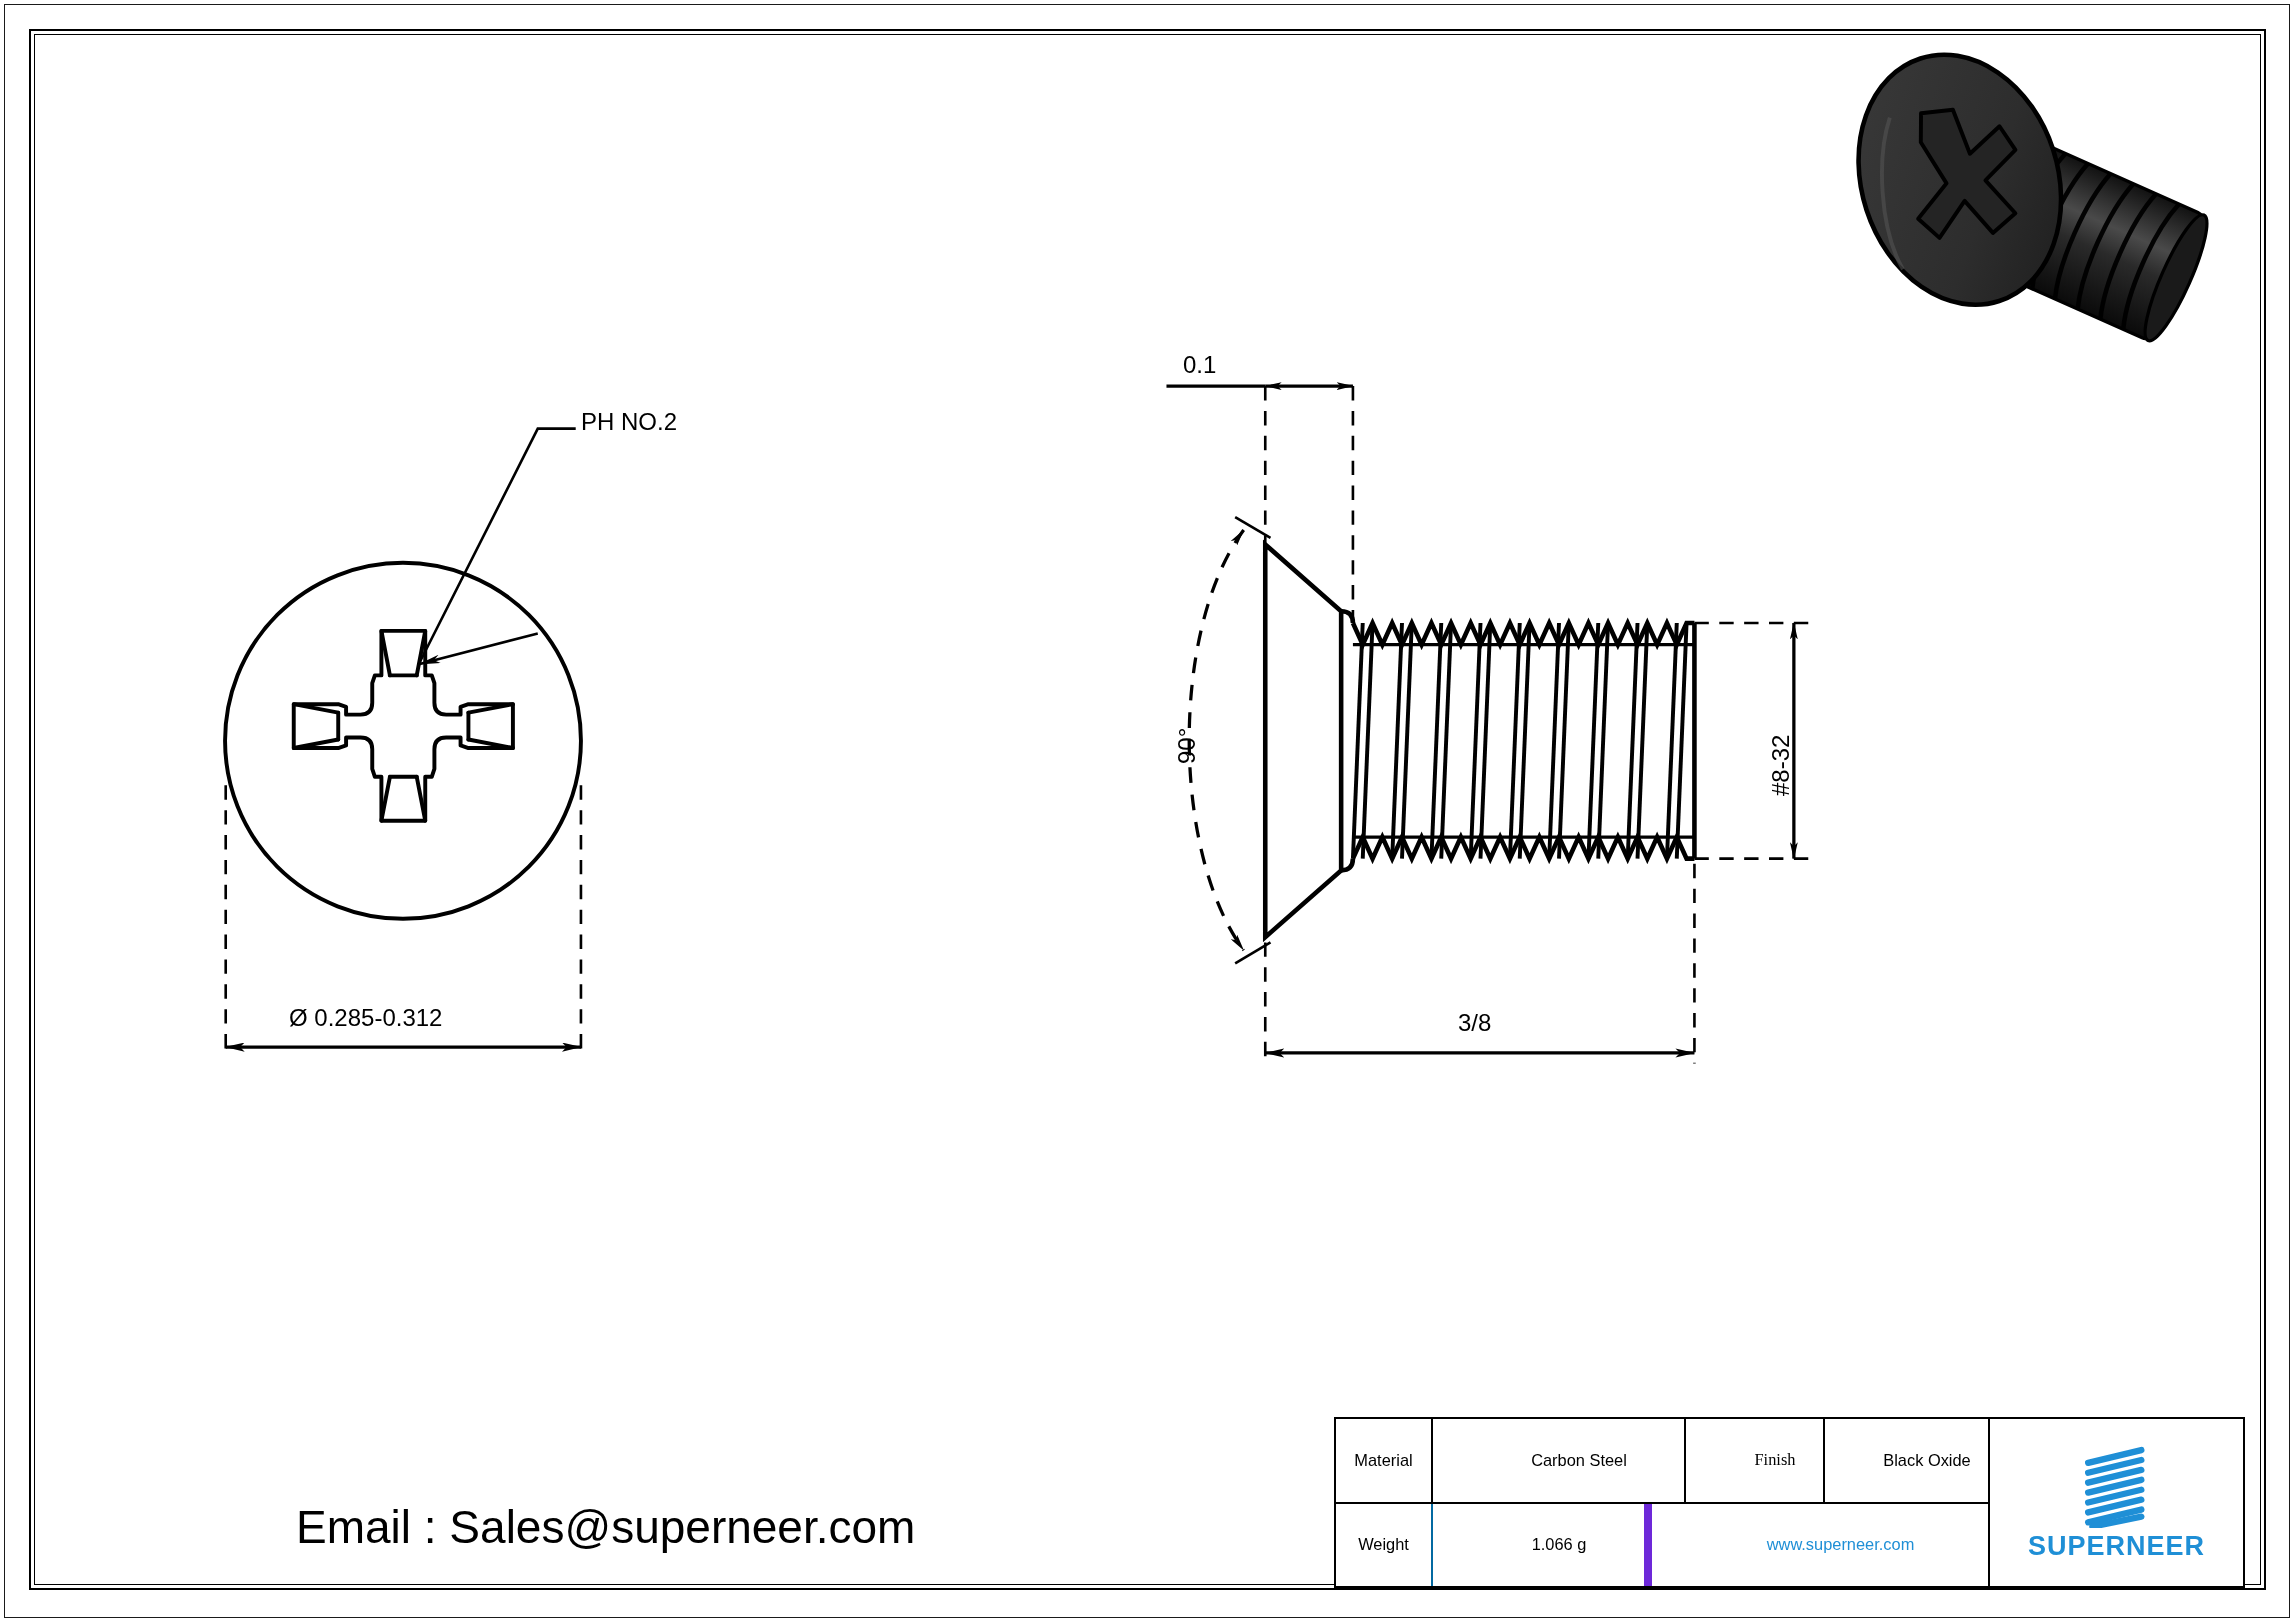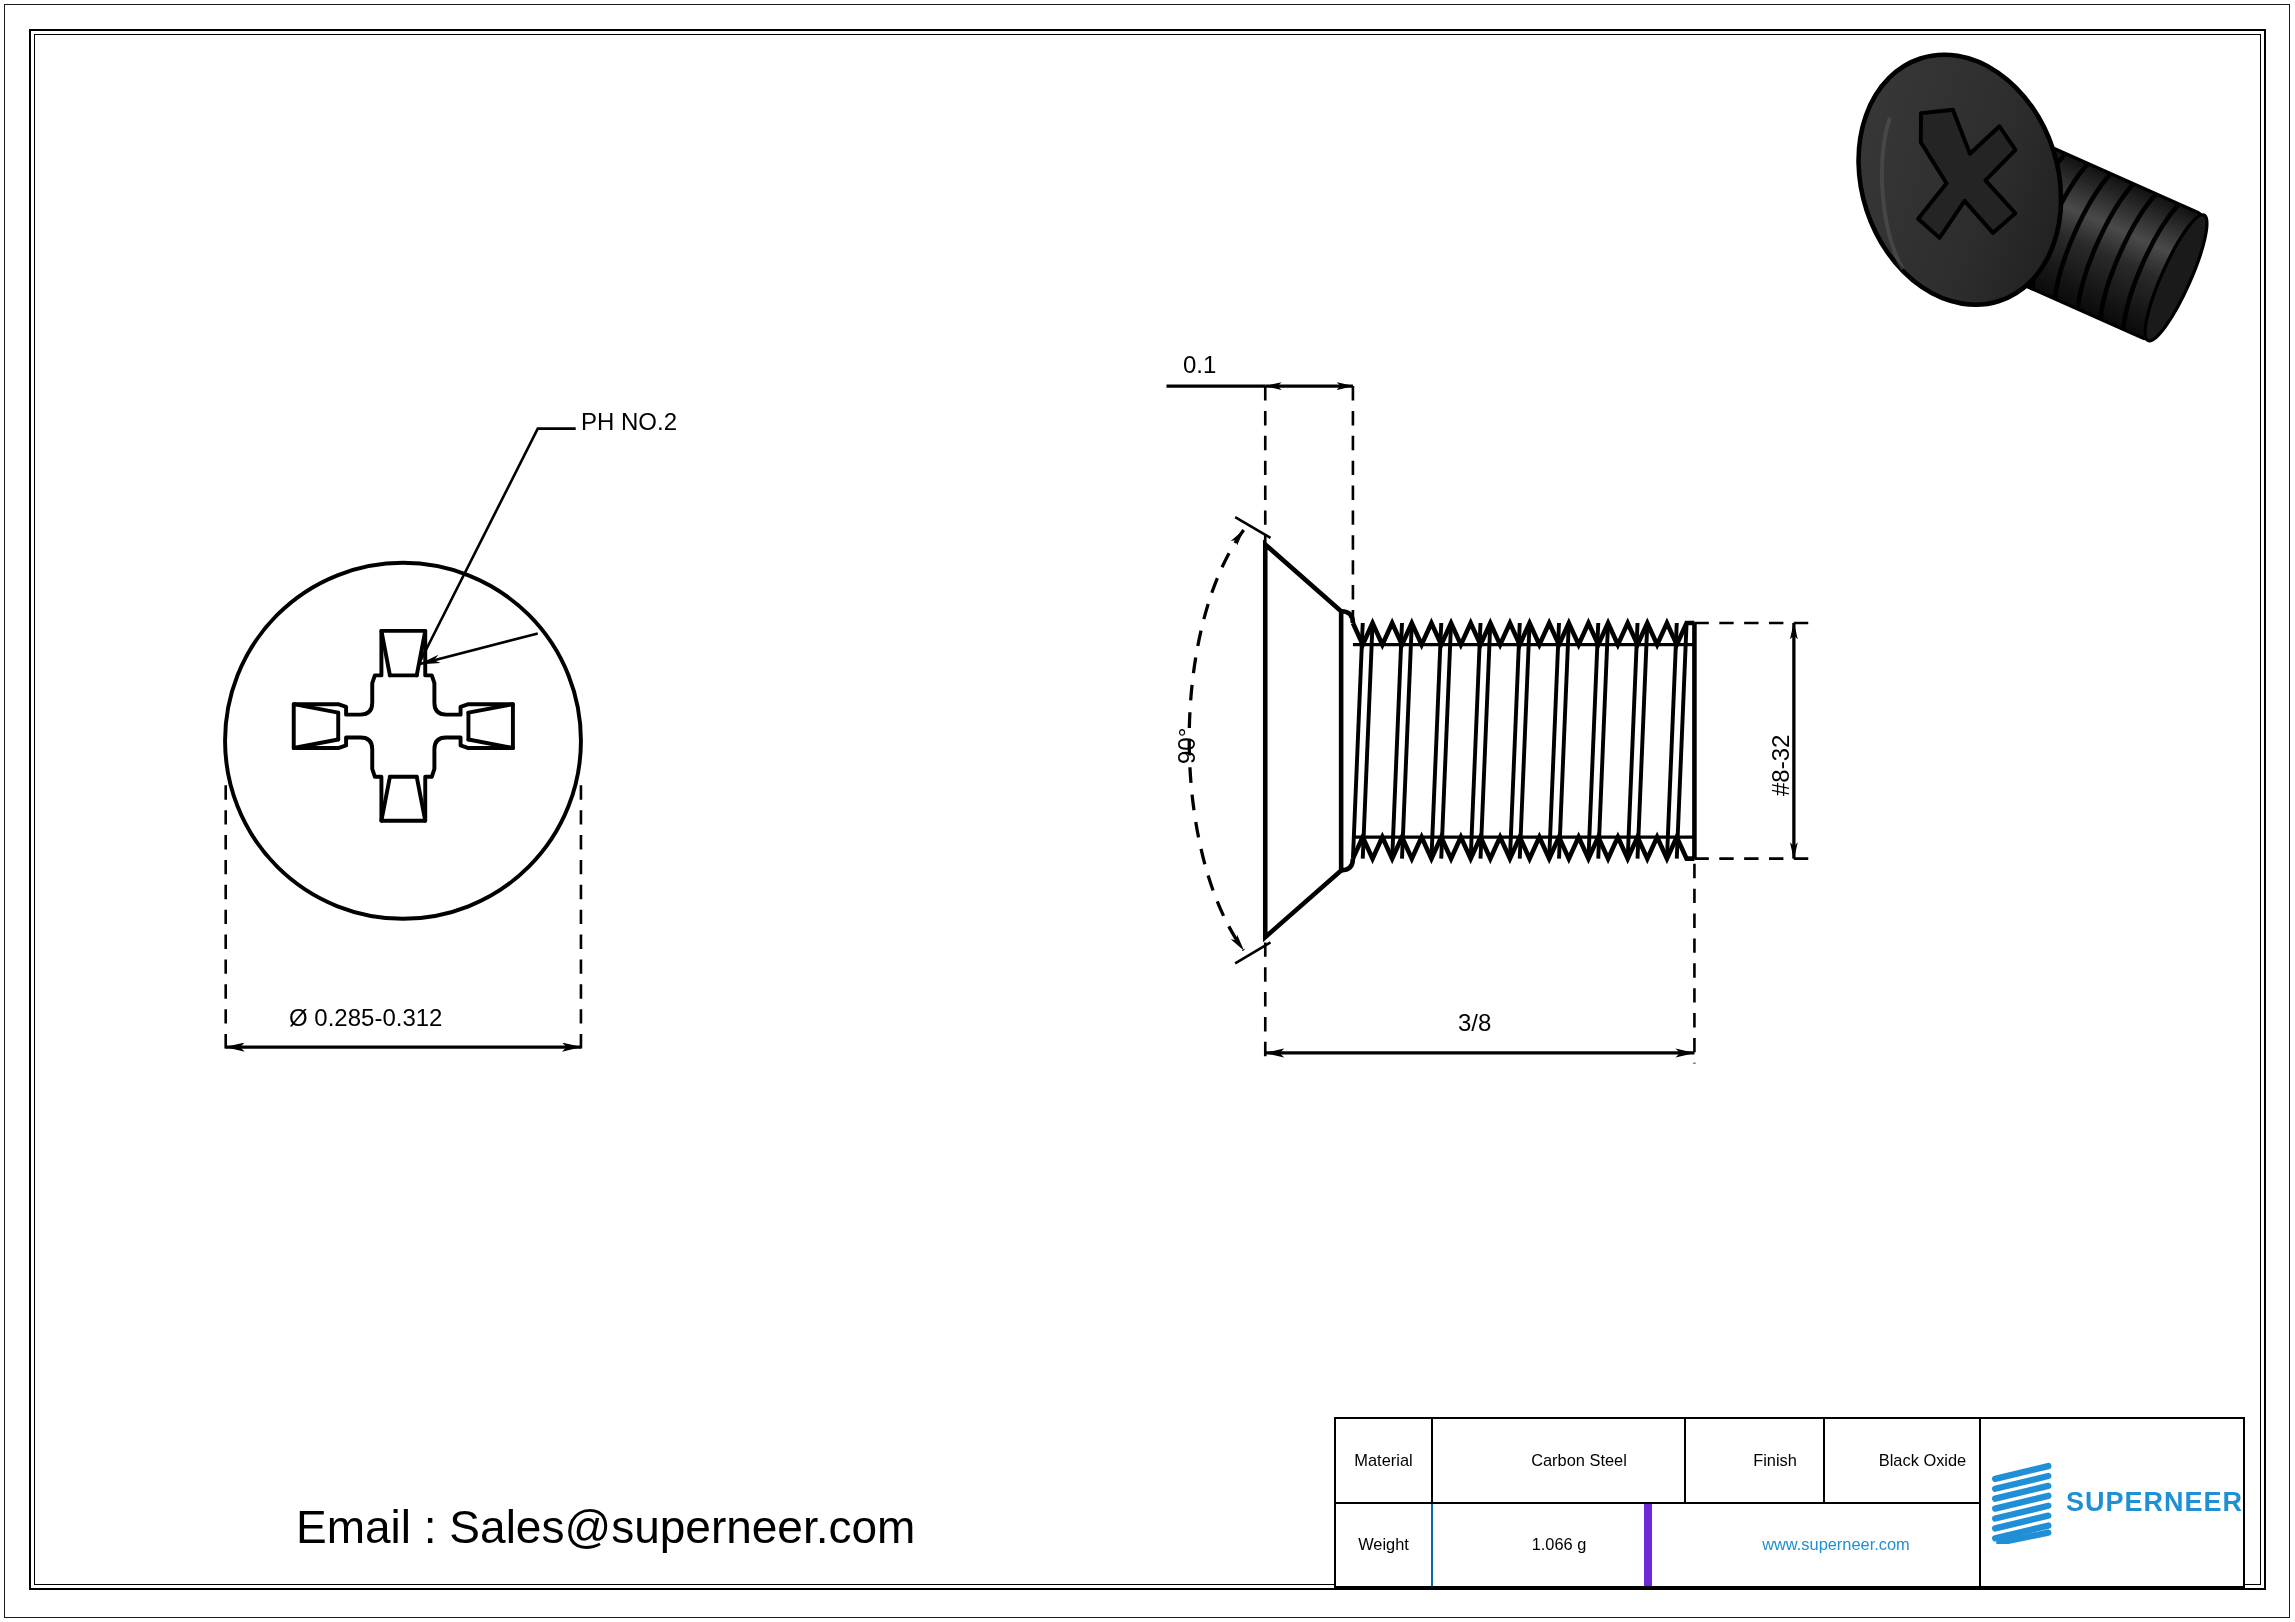--- a/index.html
+++ b/index.html
@@ -114,31 +114,31 @@
   .tb-cell {
     display: flex;
     align-items: center;
     justify-content: center;
     font-size: 16.4px;
     box-sizing: border-box;
     font-family: "Liberation Sans", sans-serif;
   }
   .c-label   { width: 97px; border-right: 2px solid #000; }
   .c-value1  { width: 212px; border-right: 2px solid #000; }
-  .c-label2  { width: 98px; border-right: 2px solid #000; }
+  .c-label2  { width: 98px; border-right: 2px solid #000; font-family: Liberation Serif, serif; }
   .c-value2  { flex: 1 1 auto; }
   .c-weight-label { width: 97px; border-right: 2px solid #0369a1; }
   .c-weight-value { width: 178px; border-right: 8px solid #6d28d9; }
   .c-url { flex: 1 1 auto; color: #1f8fd6; }
 
   #tb-logo {
     flex: 1 1 auto;
     position: relative;
     display: flex;
-    flex-direction: row;
+    flex-direction: column;
     align-items: center;
     justify-content: center;
   }
   #logo-mark { width: 85px; height: 85px; margin-bottom: 2.6px; }
   #logo-word {
     font-size: 27px;
     font-weight: bold;
     letter-spacing: 1px;
     color: #1f8fd6;
     font-family: "Liberation Sans", sans-serif;

